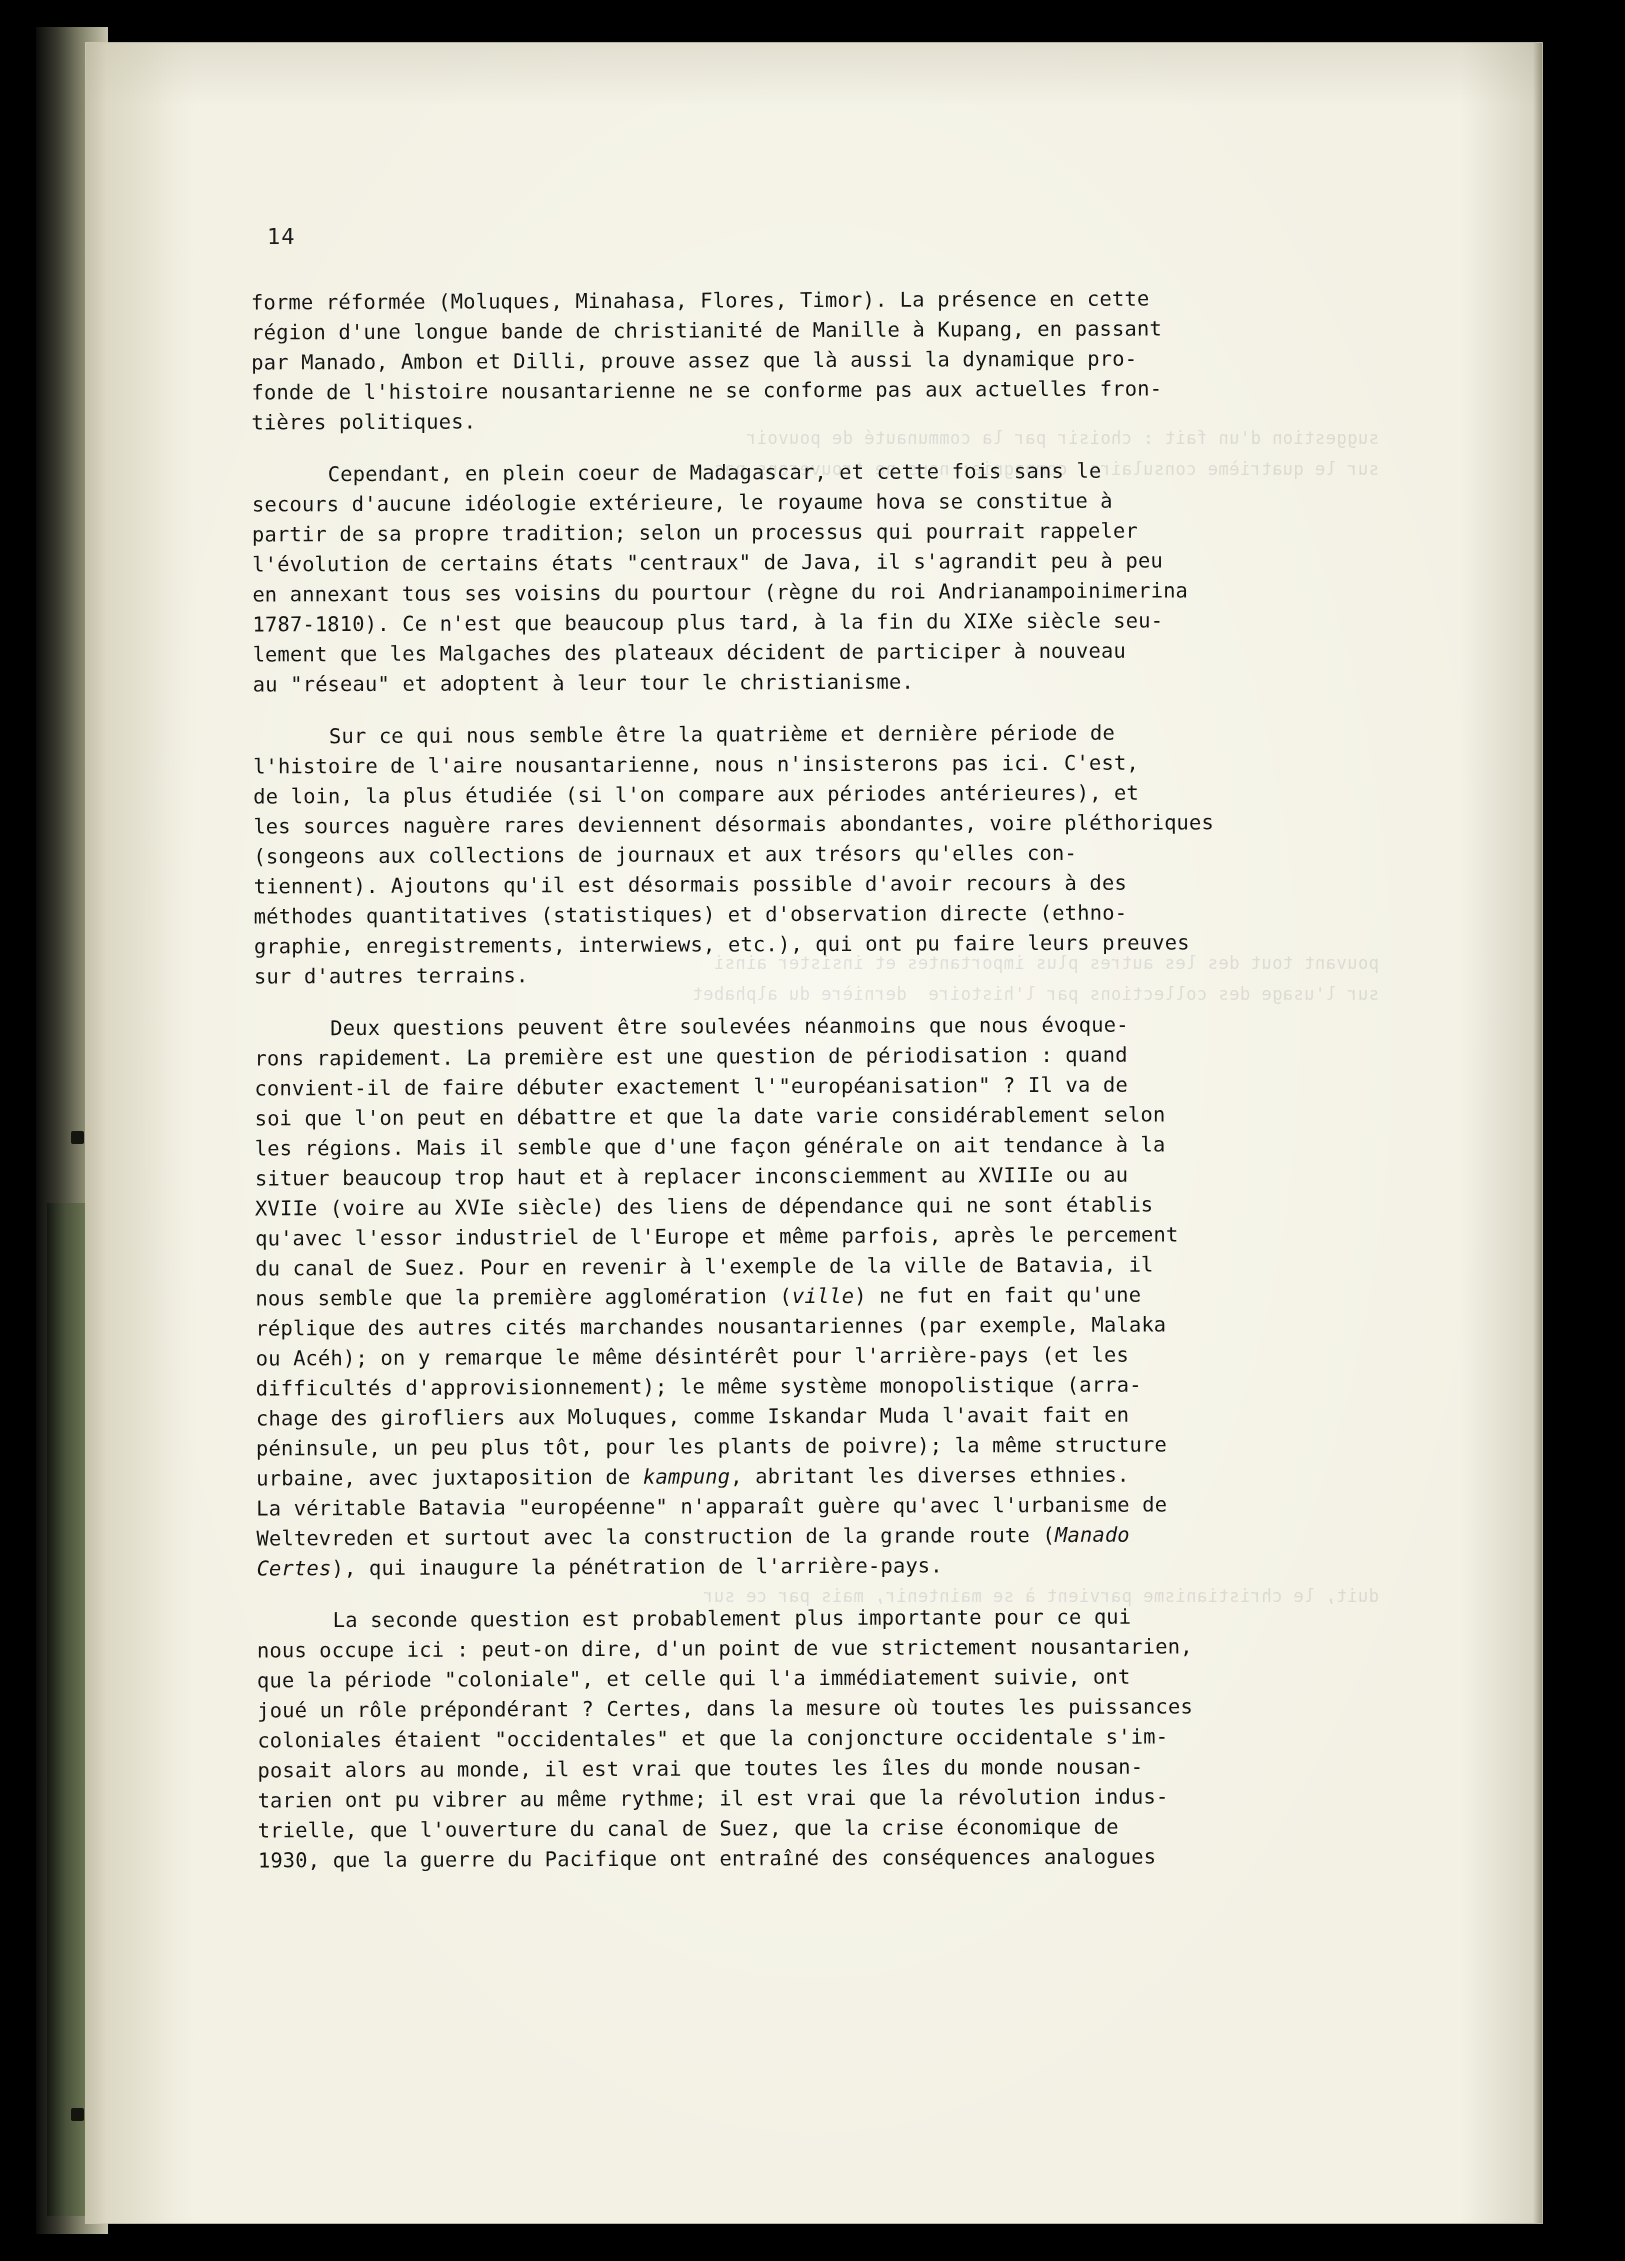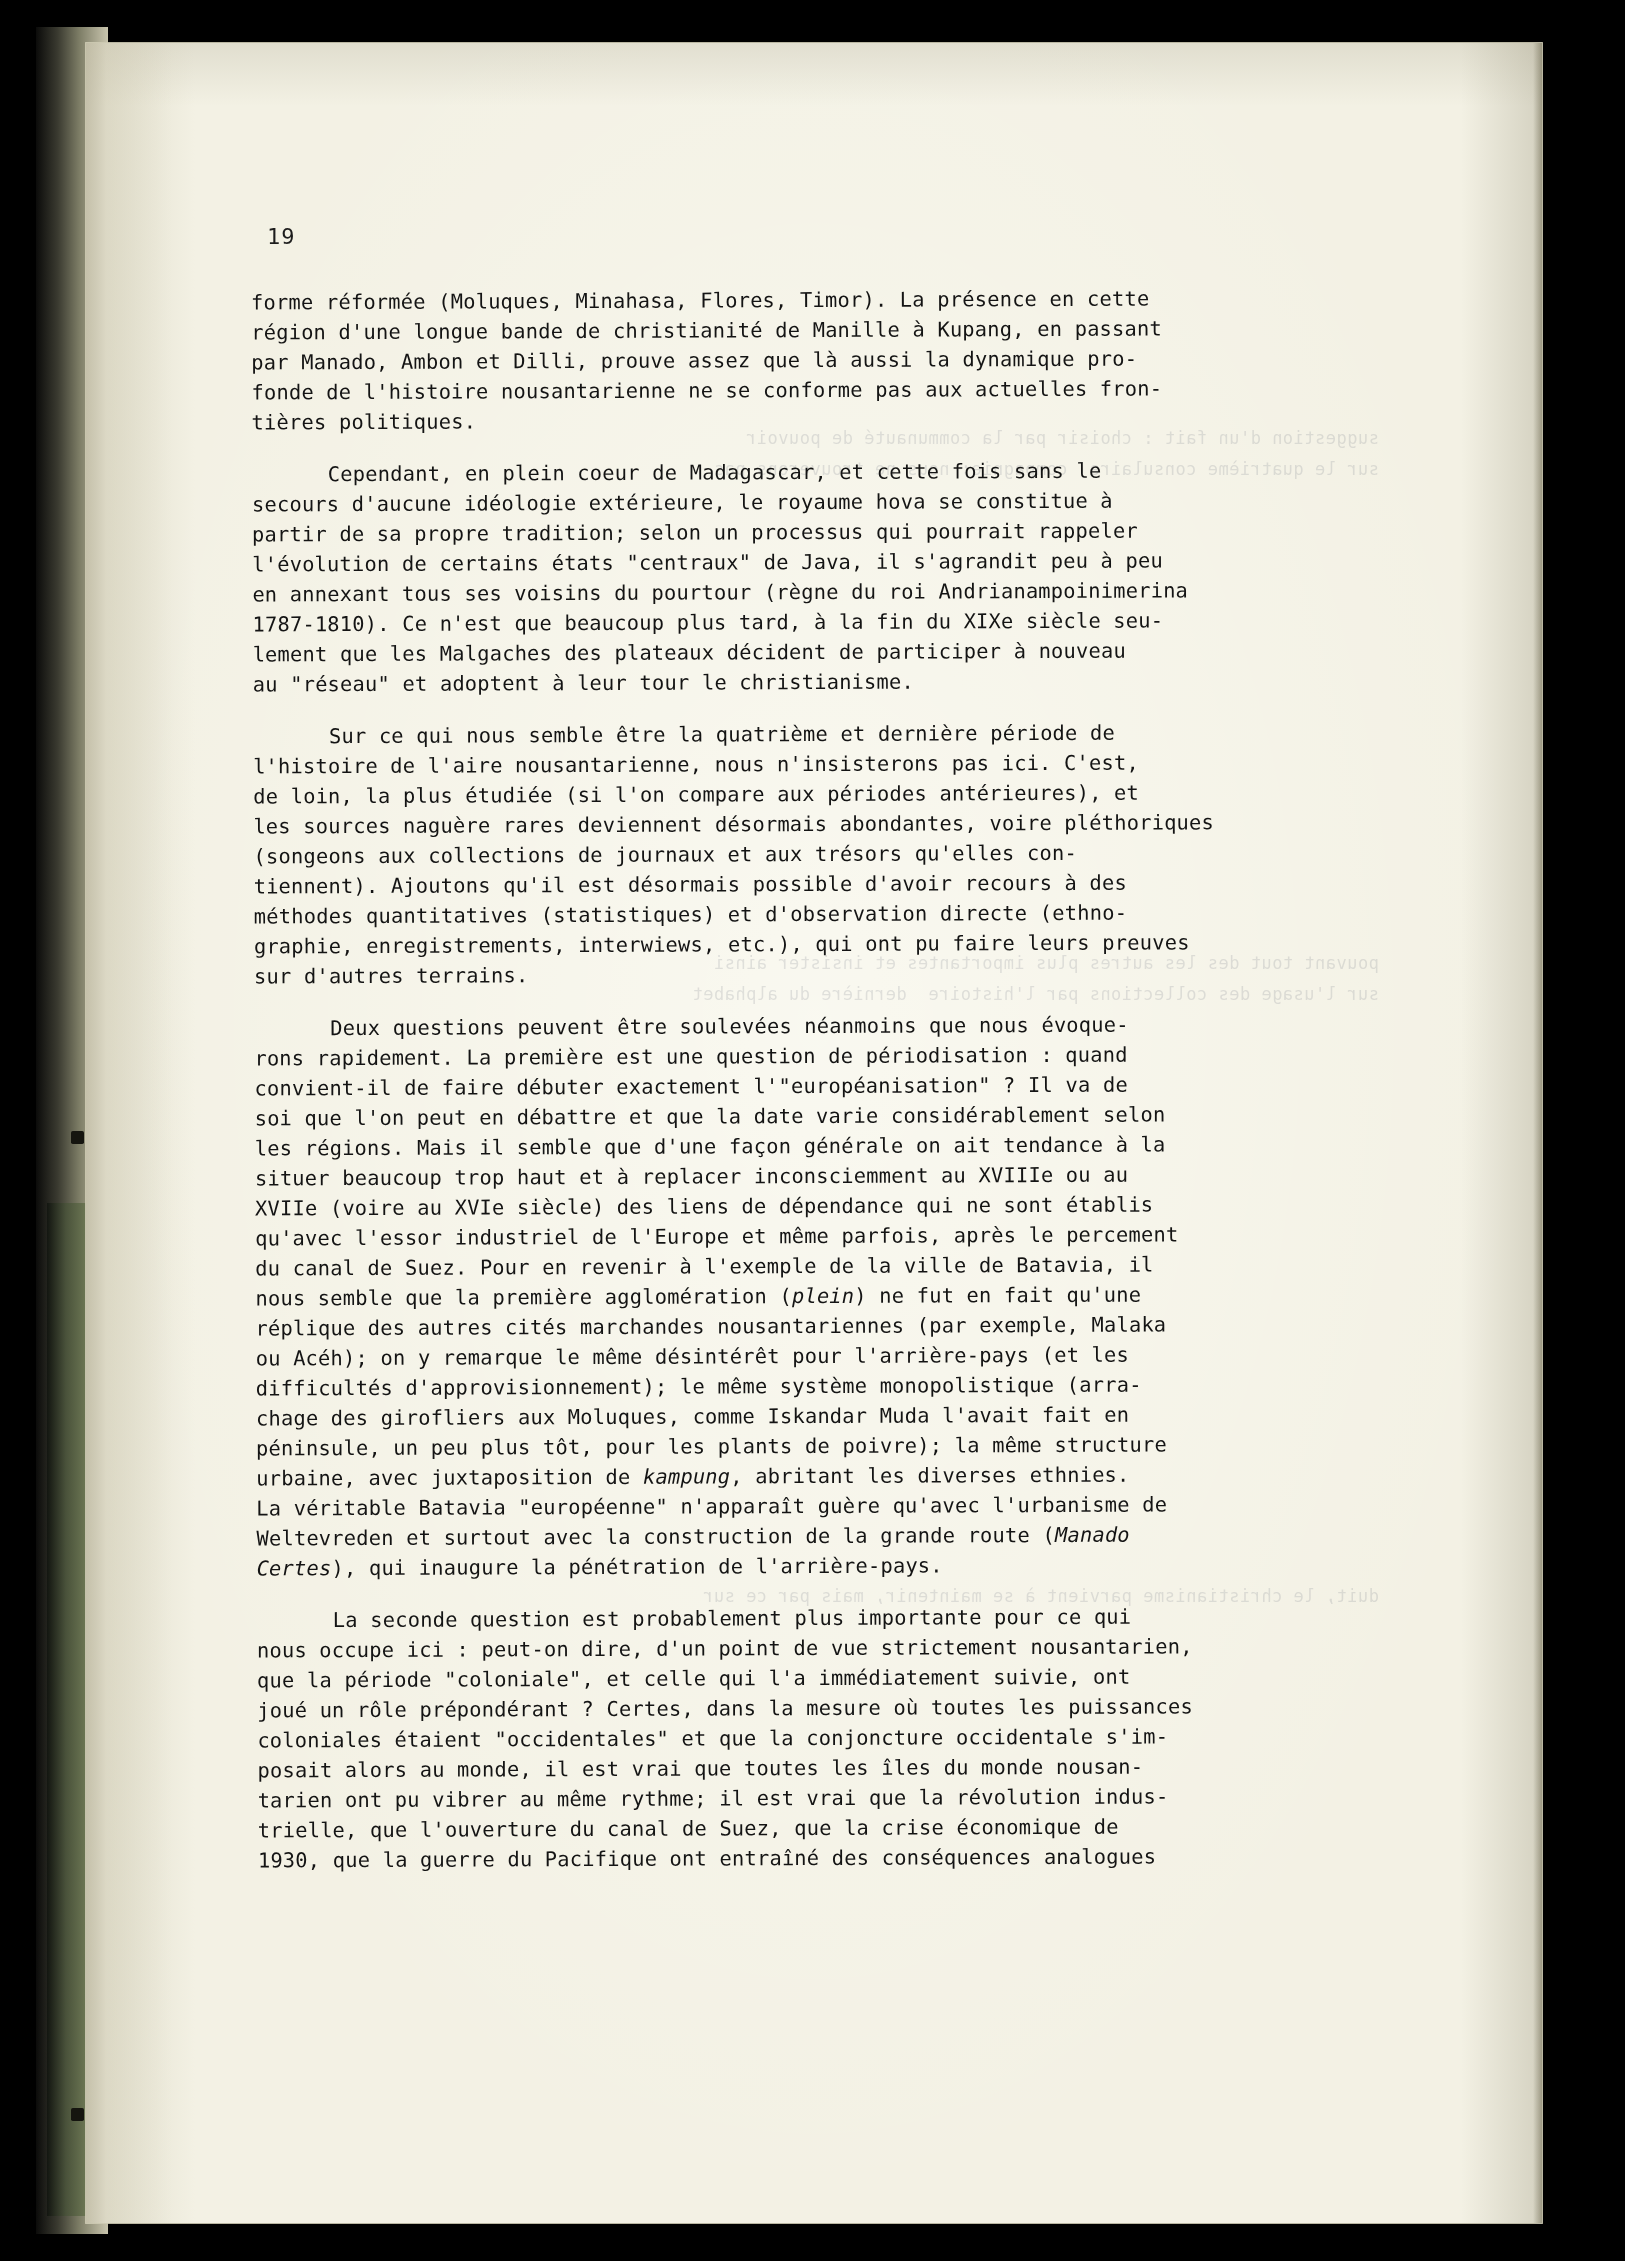--- a/index.html
+++ b/index.html
@@ -156,21 +156,21 @@
   <div class="page">
     <div class="page-top-fold"></div>
     <div class="page-edge-right"></div>
 
     <div class="bleed">suggestion d'un fait : choisir par la communauté de pouvoir
 sur le quatrième consulaire  compagnie; nous ne trouverons pas</div>
     <div class="bleed b2">pouvant tout des les autres plus importantes et insister ainsi
 sur l'usage des collections par l'histoire  dernière du alphabet</div>
     <div class="bleed b3">duit, le christianisme parvient à se maintenir, mais par ce sur</div>
 
-    <div class="folio">19</div>
+    <div class="folio">14</div>
 
     <div class="textblock tilt">
 
       <p>forme réformée (Moluques, Minahasa, Flores, Timor). La présence en cette
 région d'une longue bande de christianité de Manille à Kupang, en passant
 par Manado, Ambon et Dilli, prouve assez que là aussi la dynamique pro-
 fonde de l'histoire nousantarienne ne se conforme pas aux actuelles fron-
 tières politiques.</p>
 
       <p class="indent">Cependant, en plein coeur de Madagascar, et cette fois sans le
@@ -194,21 +194,21 @@
 
       <p class="indent"><span>Deux questions peuvent être soulevées néanmoins que nous évoque-</span>
 <span>rons rapidement. La première est une question de périodisation : quand</span>
 <span>convient-il de faire débuter exactement l'"européanisation" ? Il va de</span>
 <span>soi que l'on peut en débattre et que la date varie considérablement selon</span>
 <span>les régions. Mais il semble que d'une façon générale on ait tendance à la</span>
 <span>situer beaucoup trop haut et à replacer inconsciemment au XVIIIe ou au</span>
 <span>XVIIe (voire au XVIe siècle) des liens de dépendance qui ne sont établis</span>
 <span>qu'avec l'essor industriel de l'Europe et même parfois, après le percement</span>
 <span>du canal de Suez. Pour en revenir à l'exemple de la ville de Batavia, il</span>
-<span>nous semble que la première agglomération (</span><span class="it">plein</span><span>) ne fut en fait qu'une</span>
+<span>nous semble que la première agglomération (</span><span class="it">ville</span><span>) ne fut en fait qu'une</span>
 <span>réplique des autres cités marchandes nousantariennes (par exemple, Malaka</span>
 <span>ou Acéh); on y remarque le même désintérêt pour l'arrière-pays (et les</span>
 <span>difficultés d'approvisionnement); le même système monopolistique (arra-</span>
 <span>chage des girofliers aux Moluques, comme Iskandar Muda l'avait fait en</span>
 <span>péninsule, un peu plus tôt, pour les plants de poivre); la même structure</span>
 <span>urbaine, avec juxtaposition de </span><span class="it">kampung</span><span>, abritant les diverses ethnies.</span>
 <span>La véritable Batavia "européenne" n'apparaît guère qu'avec l'urbanisme de</span>
 <span>Weltevreden et surtout avec la construction de la grande route (</span><span class="it">Manado</span>
 <span class="it">Certes</span><span>), qui inaugure la pénétration de l'arrière-pays.</span></p>
 

